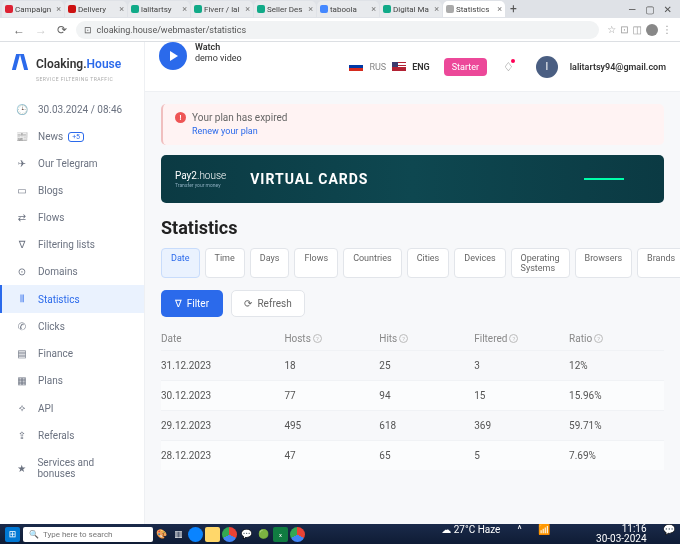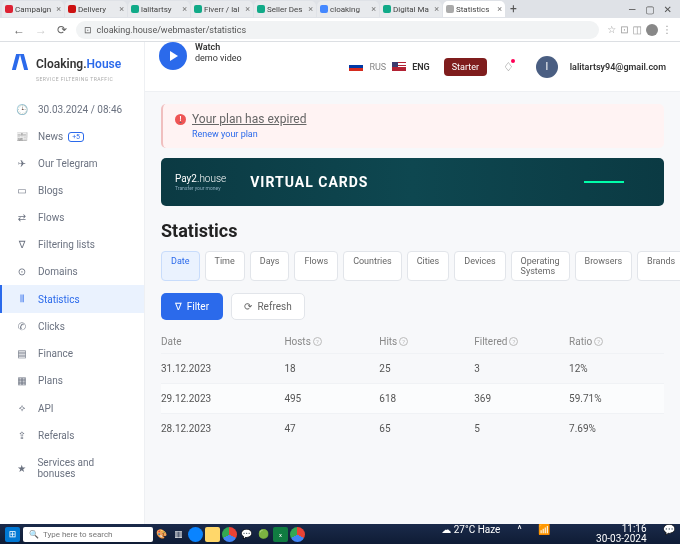--- a/index.html
+++ b/index.html
@@ -36,28 +36,28 @@
 .play-tri { width:0; height:0; border-left:8px solid #fff; border-top:5px solid transparent; border-bottom:5px solid transparent; margin-left:2px; }
 .watch-text { font-size:9px; color:#333; line-height:1.2; }
 .watch-text .bold { font-weight:600; }
 .lang-group { margin-left:auto; display:flex; align-items:center; gap:6px; }
 .flag { width:14px; height:9px; }
 .flag-ru { background:linear-gradient(#fff 33%,#0039a6 33%,#0039a6 66%,#d52b1e 66%); }
 .flag-us { background:linear-gradient(#b22234 14%,#fff 14%,#fff 28%,#b22234 28%,#b22234 42%,#fff 42%,#fff 56%,#b22234 56%); position:relative; }
 .flag-us::before { content:''; position:absolute; width:6px; height:4.5px; background:#3c3b6e; top:0; left:0; }
 .lang-lbl { font-size:9px; color:#888; }
 .lang-lbl.bold { color:#333; font-weight:600; }
-.starter { background:#7f1d1d; color:#fff; font-size:9px; padding:4px 8px; border-radius:4px; margin-left:8px; }
+.starter { background:#ec4899; color:#fff; font-size:9px; padding:4px 8px; border-radius:4px; margin-left:8px; }
 .bell { position:relative; margin-left:10px; color:#888; font-size:12px; }
 .bell-dot { position:absolute; width:4px; height:4px; background:#f05; border-radius:50%; top:-1px; right:-1px; }
 .avatar { width:22px; height:22px; border-radius:50%; background:#4a5e82; color:#fff; display:flex; align-items:center; justify-content:center; font-size:10px; margin-left:16px; margin-right:6px; }
 .user-email { font-size:9px; font-weight:600; color:#333; }
 .content { padding:12px 16px; }
 .alert { background:#fff3f3; border-radius:5px; padding:8px 12px; border-left:2px solid #f0bfbf; margin-bottom:10px; }
-.alert-title { font-size:12px; color:#666; display:flex; align-items:center;text-decoration:underline; }
+.alert-title { font-size:10px; color:#666; display:flex; align-items:center; }
 .alert-title::before { content:'!'; width:11px; height:11px; border-radius:50%; background:#e55; color:#fff; font-size:7px; display:inline-flex; align-items:center; justify-content:center; margin-right:6px; font-weight:bold; }
 .alert-link { color:#2b6aeb; font-size:9px; margin-left:17px; margin-top:3px; display:inline-block; }
 .banner { background:linear-gradient(90deg,#0b3a43,#0e4750,#0b3a43); border-radius:5px; height:48px; display:flex; align-items:center; padding:0 14px; margin-bottom:14px; position:relative; overflow:hidden; }
 .banner-logo { color:#fff; font-size:10px; }
 .banner-logo .lt { font-weight:300; }
 .banner-sub { font-size:5px; color:#8ab; margin-top:1px; }
 .banner-title { color:#fff; font-size:14px; font-weight:700; letter-spacing:1px; margin-left:24px; }
 .banner-deco { position:absolute; right:40px; width:40px; height:2px; background:#0fa; }
 .page-title { font-size:18px; font-weight:700; color:#222; margin-bottom:10px; }
 .chips { display:flex; gap:5px; margin-bottom:12px; flex-wrap:nowrap; }
@@ -103,21 +103,21 @@
         <span>Fiverr / lal</span>
         <span class="tab-close">×</span>
       </div>
       <div class="tab">
         <span class="tab-ico" style="background:#1a8"></span>
         <span>Seller Des</span>
         <span class="tab-close">×</span>
       </div>
       <div class="tab">
         <span class="tab-ico" style="background:#48f"></span>
-        <span>cloaking</span>
+        <span>taboola</span>
         <span class="tab-close">×</span>
       </div>
       <div class="tab">
         <span class="tab-ico" style="background:#1a8"></span>
         <span>Digital Ma</span>
         <span class="tab-close">×</span>
       </div>
       <div class="tab active">
         <span class="tab-ico" style="background:#aaa"></span>
         <span>Statistics</span>
@@ -288,20 +288,27 @@
             <div class="tcol">Filtered <span class="info-ico">?</span></div>
             <div class="tcol">Ratio <span class="info-ico">?</span></div>
           </div>
         <div id="tbody">
             <div class="trow">
               <div class="tcol">31.12.2023</div>
               <div class="tcol">18</div>
               <div class="tcol">25</div>
               <div class="tcol">3</div>
               <div class="tcol">12%</div>
+            </div>
+            <div class="trow">
+              <div class="tcol">30.12.2023</div>
+              <div class="tcol">77</div>
+              <div class="tcol">94</div>
+              <div class="tcol">15</div>
+              <div class="tcol">15.96%</div>
             </div>
             <div class="trow">
               <div class="tcol">29.12.2023</div>
               <div class="tcol">495</div>
               <div class="tcol">618</div>
               <div class="tcol">369</div>
               <div class="tcol">59.71%</div>
             </div>
             <div class="trow">
               <div class="tcol">28.12.2023</div>

